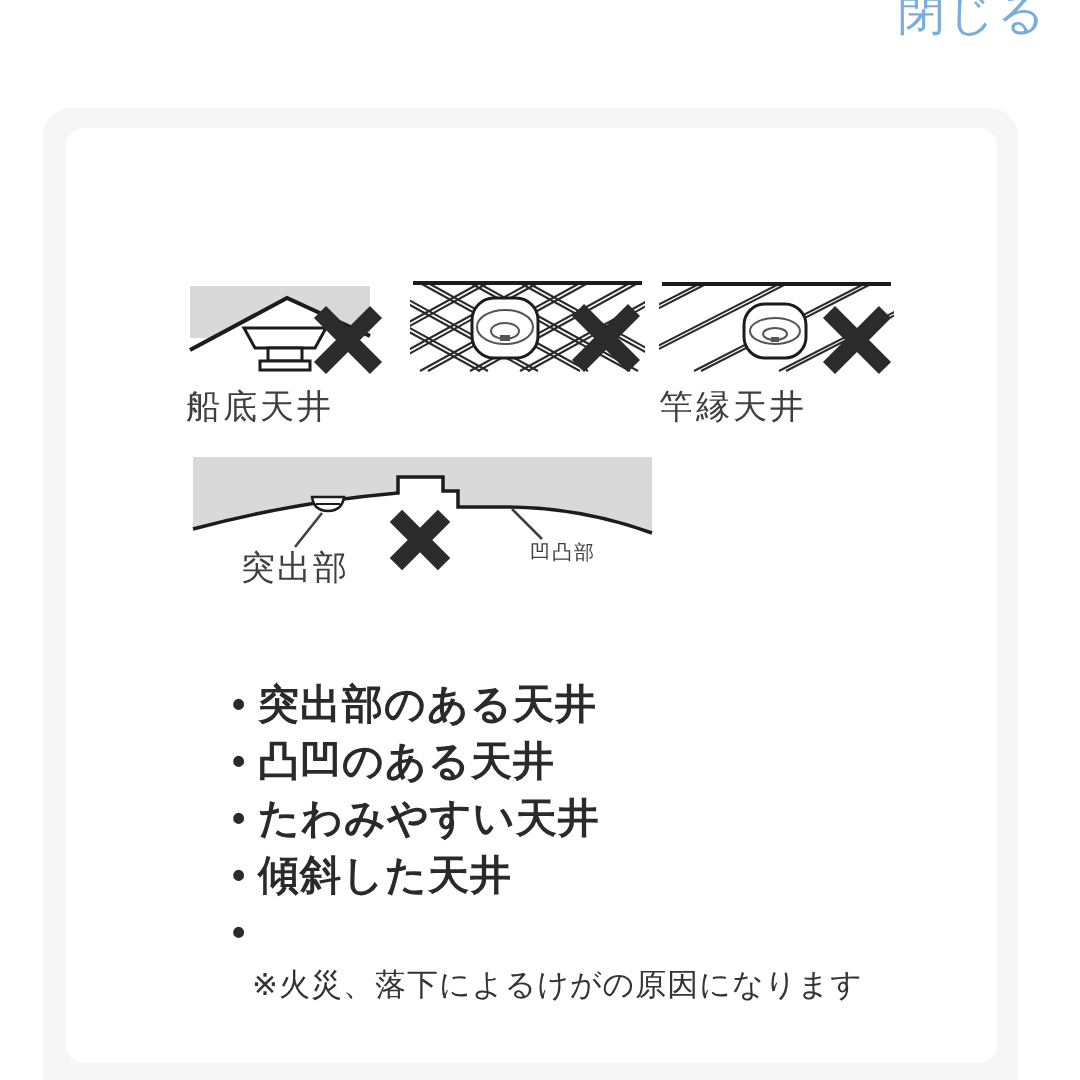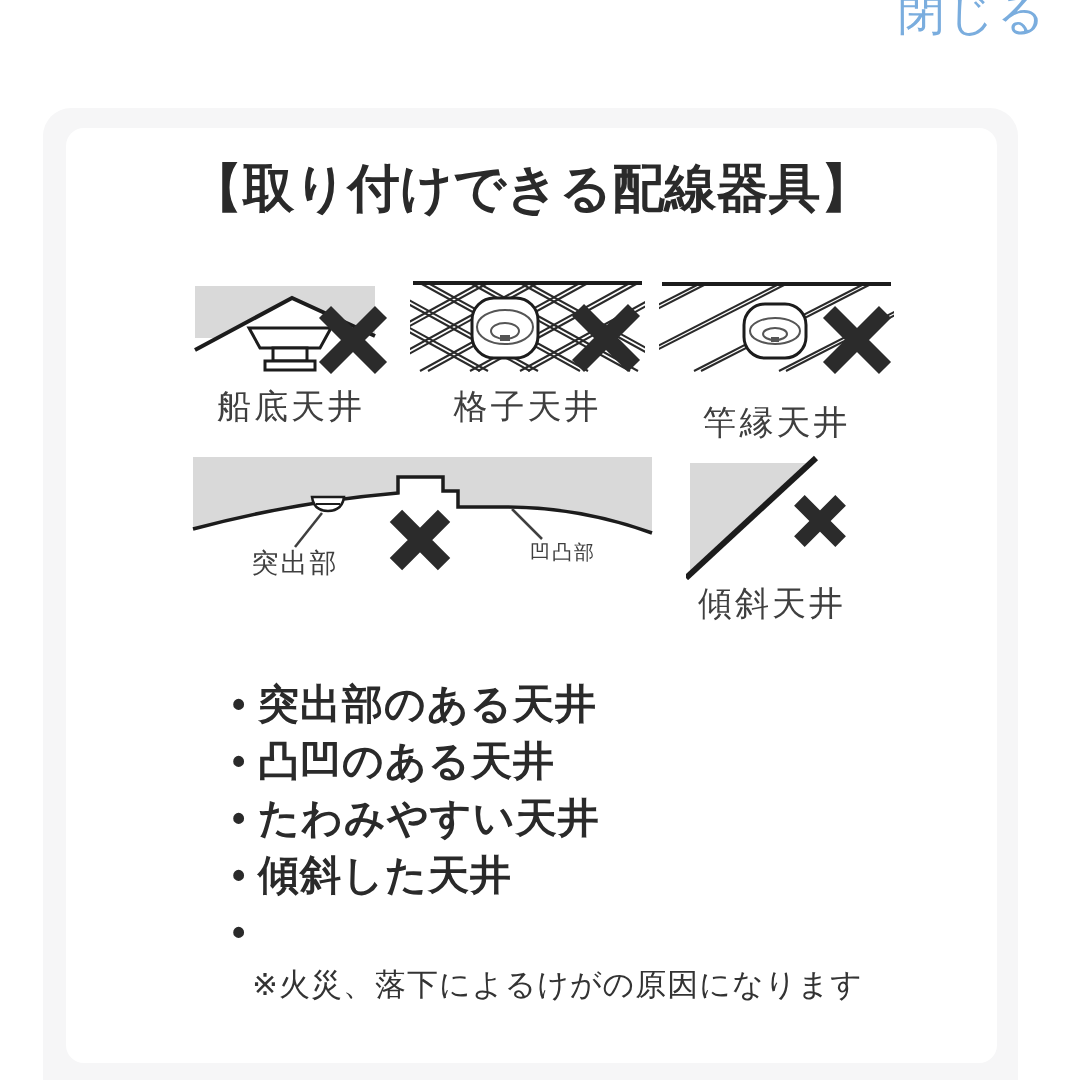--- a/index.html
+++ b/index.html
@@ -12,29 +12,29 @@
 
   .card { position:absolute; left:43px; top:108px; width:975px; height:1000px;
     background:#f6f6f7; border-radius:28px; }
   .panel { position:absolute; left:23px; top:20px; width:931px; height:935px;
     background:#ffffff; border-radius:18px; }
 
   .title { position:absolute; top:26px; left:0; width:100%; text-align:center;
     font-size:52px; font-weight:700; color:#2a2a2a; }
 
   .row1 { position:absolute; left:120px; top:148px; display:flex; gap:14px; }
-  .fig-cell { display:flex; flex-direction:column; align-items:center; }
+  .fig-cell { display:flex; flex-direction:column; align-items:flex-start; }
   .fig-cell svg { display:block; }
   .fig-label { margin-top:10px; font-size:34px; font-weight:500; color:#3f3f3f; letter-spacing:3px; }
 
   .row2 { position:absolute; left:0; top:327px; width:100%; height:170px; }
   .curved-block { position:absolute; left:124px; top:0; width:465px; height:170px; }
   .curved-block svg.drawing { position:absolute; left:0; top:0; }
   .lbl-protrusion { position:absolute; left:40px; top:90px; width:130px; text-align:center;
-    font-size:27px; font-weight:500; color:#3f3f3f; letter-spacing:2px; }
+    font-size:34px; font-weight:500; color:#3f3f3f; letter-spacing:2px; }
   .lbl-uneven { position:absolute; left:308px; top:84px; width:130px; text-align:center;
     font-size:20px; font-weight:500; color:#3f3f3f; letter-spacing:2px; }
   .curved-x { position:absolute; left:195px; top:50px; }
   .sloped-block { position:absolute; left:620px; top:0; width:175px; height:170px; }
   .sloped-block svg.drawing { position:absolute; left:0; top:0; }
   .sloped-x { position:absolute; left:104px; top:36px; }
   .lbl-sloped { position:absolute; left:0; top:126px; width:172px; text-align:center;
     font-size:34px; font-weight:500; color:#3f3f3f; letter-spacing:3px; }
 
   .bullets { position:absolute; left:166px; top:548px; width:640px; }
@@ -47,21 +47,20 @@
 </head>
 <body>
 
 <div class="stage">
 
   <div class="close-link">閉じる</div>
 
   <div class="card">
     <div class="panel">
 
-      <div class="title">【取り付けできる配線器具】</div>
 
       <div class="row1">
 
         <div class="fig-cell" style="width:210px;">
           <svg width="200" height="98" viewBox="0 0 200 98">
             <rect x="4" y="10" width="180" height="52" fill="#d9d9d9"></rect>
             <polygon points="4,74 101,22 184,60 184,98 4,98" fill="#ffffff"></polygon>
             <path d="M4 74 L101 22 L184 60" fill="none" stroke="#1c1c1c" stroke-width="4"></path>
             <polygon points="58,52 140,52 129,72 69,72" fill="#ffffff" stroke="#1c1c1c" stroke-width="3"></polygon>
             <rect x="82" y="72" width="34" height="13" fill="#ffffff" stroke="#1c1c1c" stroke-width="3"></rect>
@@ -99,24 +98,23 @@
             </g>
             <path d="M3 7 H232" stroke="#1c1c1c" stroke-width="4"></path>
             <rect x="62" y="22" width="66" height="60" rx="22" fill="#ffffff" stroke="#1c1c1c" stroke-width="3"></rect>
             <ellipse cx="95" cy="51" rx="28" ry="17" fill="none" stroke="#555555" stroke-width="2"></ellipse>
             <ellipse cx="95" cy="55" rx="14" ry="8" fill="none" stroke="#555555" stroke-width="2"></ellipse>
             <rect x="90" y="59" width="10" height="6" fill="#555555"></rect>
             <g>
               <path d="M168 34 L224 90 M224 34 L168 90" stroke="#2b2b2b" stroke-width="17"></path>
             </g>
           </svg>
-          <div class="fig-label">格子天井</div>
         </div>
 
-        <div class="fig-cell" style="width:235px;gap:16px;">
+        <div class="fig-cell" style="width:235px;">
           <svg width="235" height="98" viewBox="0 0 235 98">
             <g stroke="#2a2a2a" stroke-width="2">
               <line x1="40" y1="8" x2="-130" y2="95"></line>
                 <line x1="47" y1="8" x2="-123" y2="95"></line>
               <line x1="120" y1="8" x2="-50" y2="95"></line>
                 <line x1="127" y1="8" x2="-43" y2="95"></line>
               <line x1="205" y1="8" x2="35" y2="95"></line>
                 <line x1="212" y1="8" x2="42" y2="95"></line>
               <line x1="290" y1="8" x2="120" y2="95"></line>
                 <line x1="297" y1="8" x2="127" y2="95"></line>
@@ -145,30 +143,20 @@
             <line x1="132" y1="58" x2="105" y2="92" stroke="#3f3f3f" stroke-width="2.5"></line>
             <line x1="322" y1="54" x2="352" y2="84" stroke="#3f3f3f" stroke-width="2.5"></line>
           </svg>
           <span class="lbl-protrusion">突出部</span>
           <svg class="curved-x" width="70" height="70" viewBox="0 0 64 64">
             <path d="M10 10 L54 54 M54 10 L10 54" stroke="#2b2b2b" stroke-width="16"></path>
           </svg>
           <span class="lbl-uneven">凹凸部</span>
         </div>
 
-        <div class="sloped-block">
-          <svg class="drawing" width="170" height="125" viewBox="0 0 170 125">
-            <polygon points="4,8 124,8 4,116" fill="#d9d9d9"></polygon>
-            <line x1="0" y1="123" x2="130" y2="3" stroke="#1c1c1c" stroke-width="6"></line>
-          </svg>
-          <svg class="sloped-x" width="60" height="60" viewBox="0 0 64 64">
-            <path d="M10 10 L54 54 M54 10 L10 54" stroke="#2b2b2b" stroke-width="16"></path>
-          </svg>
-          <span class="lbl-sloped">傾斜天井</span>
-        </div>
       </div>
 
       <div class="bullets">
         <div class="bullet-item">
           <span class="bullet-dot">•</span>
           <span>突出部のある天井</span>
         </div>
         <div class="bullet-item">
           <span class="bullet-dot">•</span>
           <span>凸凹のある天井</span>

